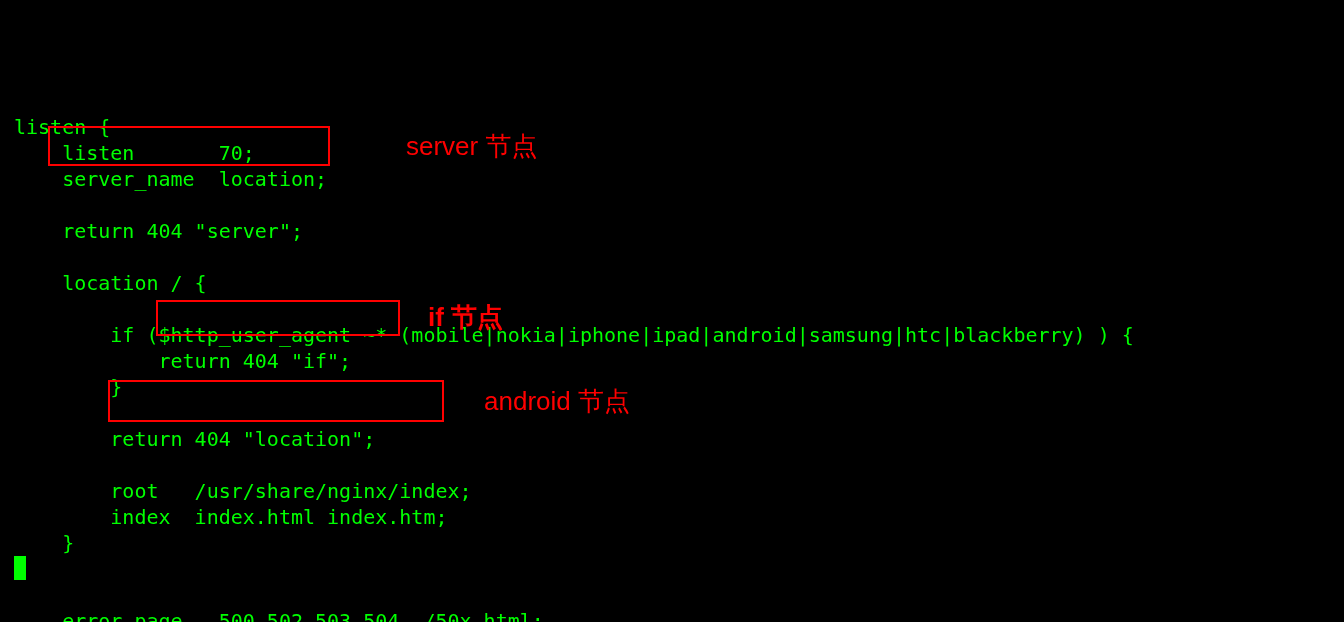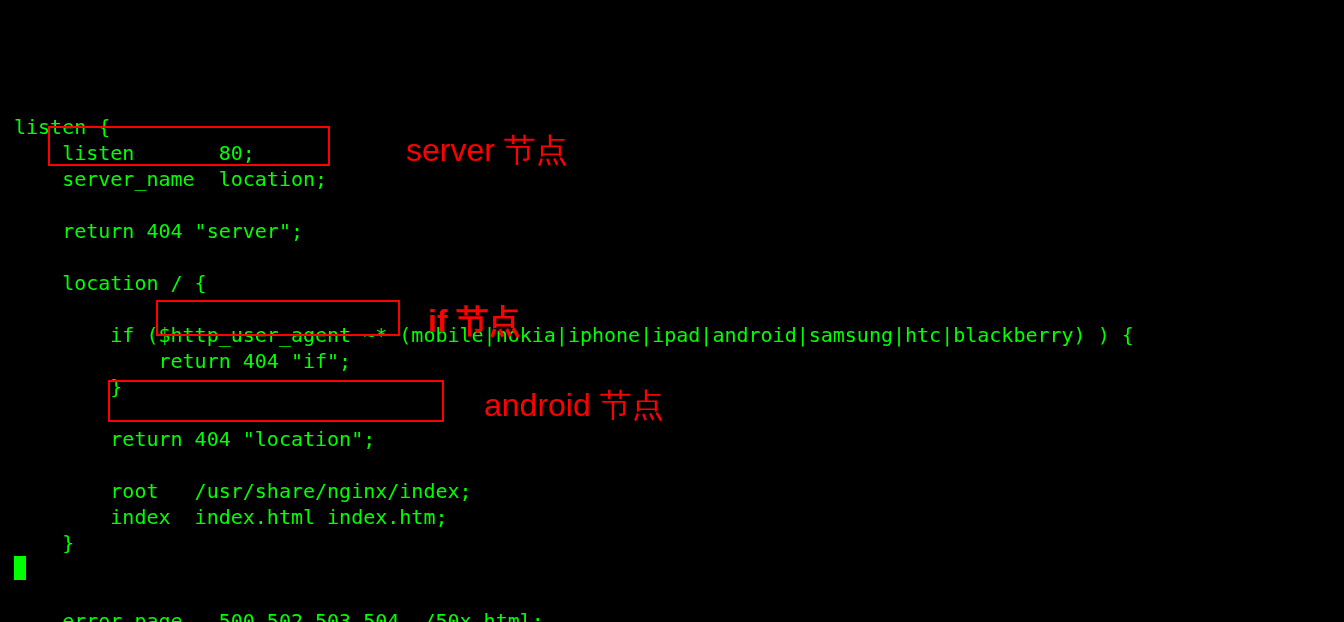--- a/index.html
+++ b/index.html
@@ -18,38 +18,38 @@
     .code { color: #00ff00; font-weight: 500; }
     .box {
       position: absolute;
       border: 2px solid #ff0000;
       background: transparent;
     }
     .annot {
       position: absolute;
       color: #ff0000;
       font-family: "PingFang SC", "Microsoft YaHei", sans-serif;
-      font-size: 32px;
+      font-size: 26px;
       font-weight: 500;
       white-space: nowrap;
     }
     .cursor {
       position: absolute;
       width: 12px;
       height: 24px;
       background: #00ff00;
     }
   </style>
 </head>
 <body>
 
 
 
 <div class="code"><span>listen {</span>
-<span>    listen       80;</span>
+<span>    listen       70;</span>
 <span>    server_name  location;</span>
 <span></span>
 <span>    return 404 "server";</span>
 <span></span>
 <span>    location / {</span>
 <span></span>
 <span>        if ($http_user_agent ~* (mobile|nokia|iphone|ipad|android|samsung|htc|blackberry) ) {</span>
 <span>            return 404 "if";</span>
 <span>        }</span>
 <span></span>

